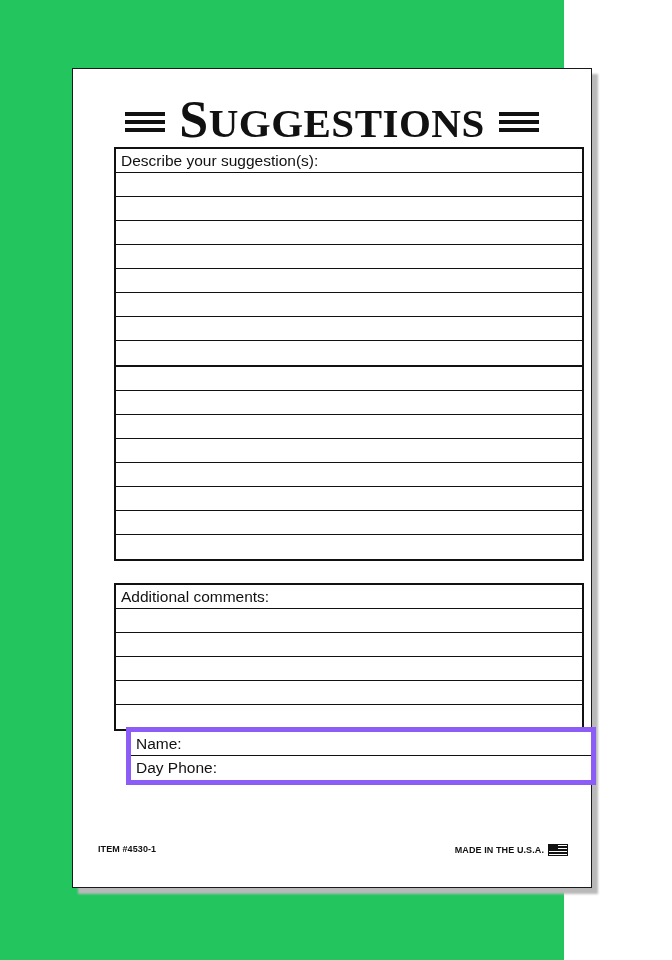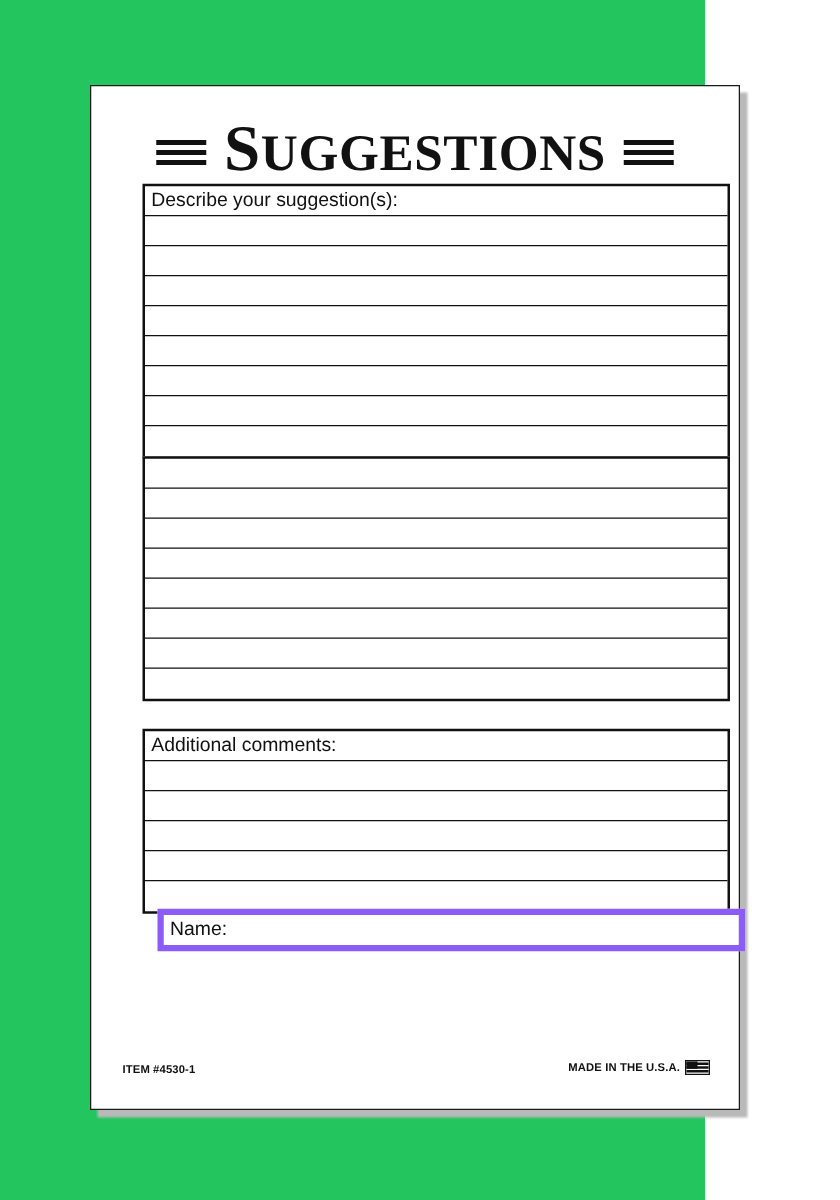--- a/index.html
+++ b/index.html
@@ -138,21 +138,21 @@
   }
 
   
   .footer {
     position: absolute;
     left: 25px;
     width: 470px;
     top: 775px;
     height: 16px;
     display: flex;
-    align-items: flex-end;
+    align-items: flex-start;
     justify-content: space-between;
   }
   .item-no {
     font-size: 9px;
     font-weight: bold;
     color: #111111;
     letter-spacing: 0.1px;
   }
   .made-in {
     display: flex;
@@ -247,20 +247,21 @@
         <div class="line"></div>
         <div class="line"></div>
         <div class="line"></div>
         <div class="line"></div>
         <div class="line"></div>
       </div>
     </div>
 
     <div class="contact" style="top:658px;">
       <div class="field">Name:</div>
+      <div class="field">Day Phone:</div>
     </div>
 
     <div class="footer">
       <div class="item-no">ITEM #4530-1</div>
       <div class="made-in">
         <div class="made-in-text">MADE IN THE U.S.A.</div>
         <div class="flag">
           <div class="stripe" style="top:1px;"></div>
           <div class="stripe" style="top:4px;"></div>
           <div class="stripe" style="top:7px;"></div>

